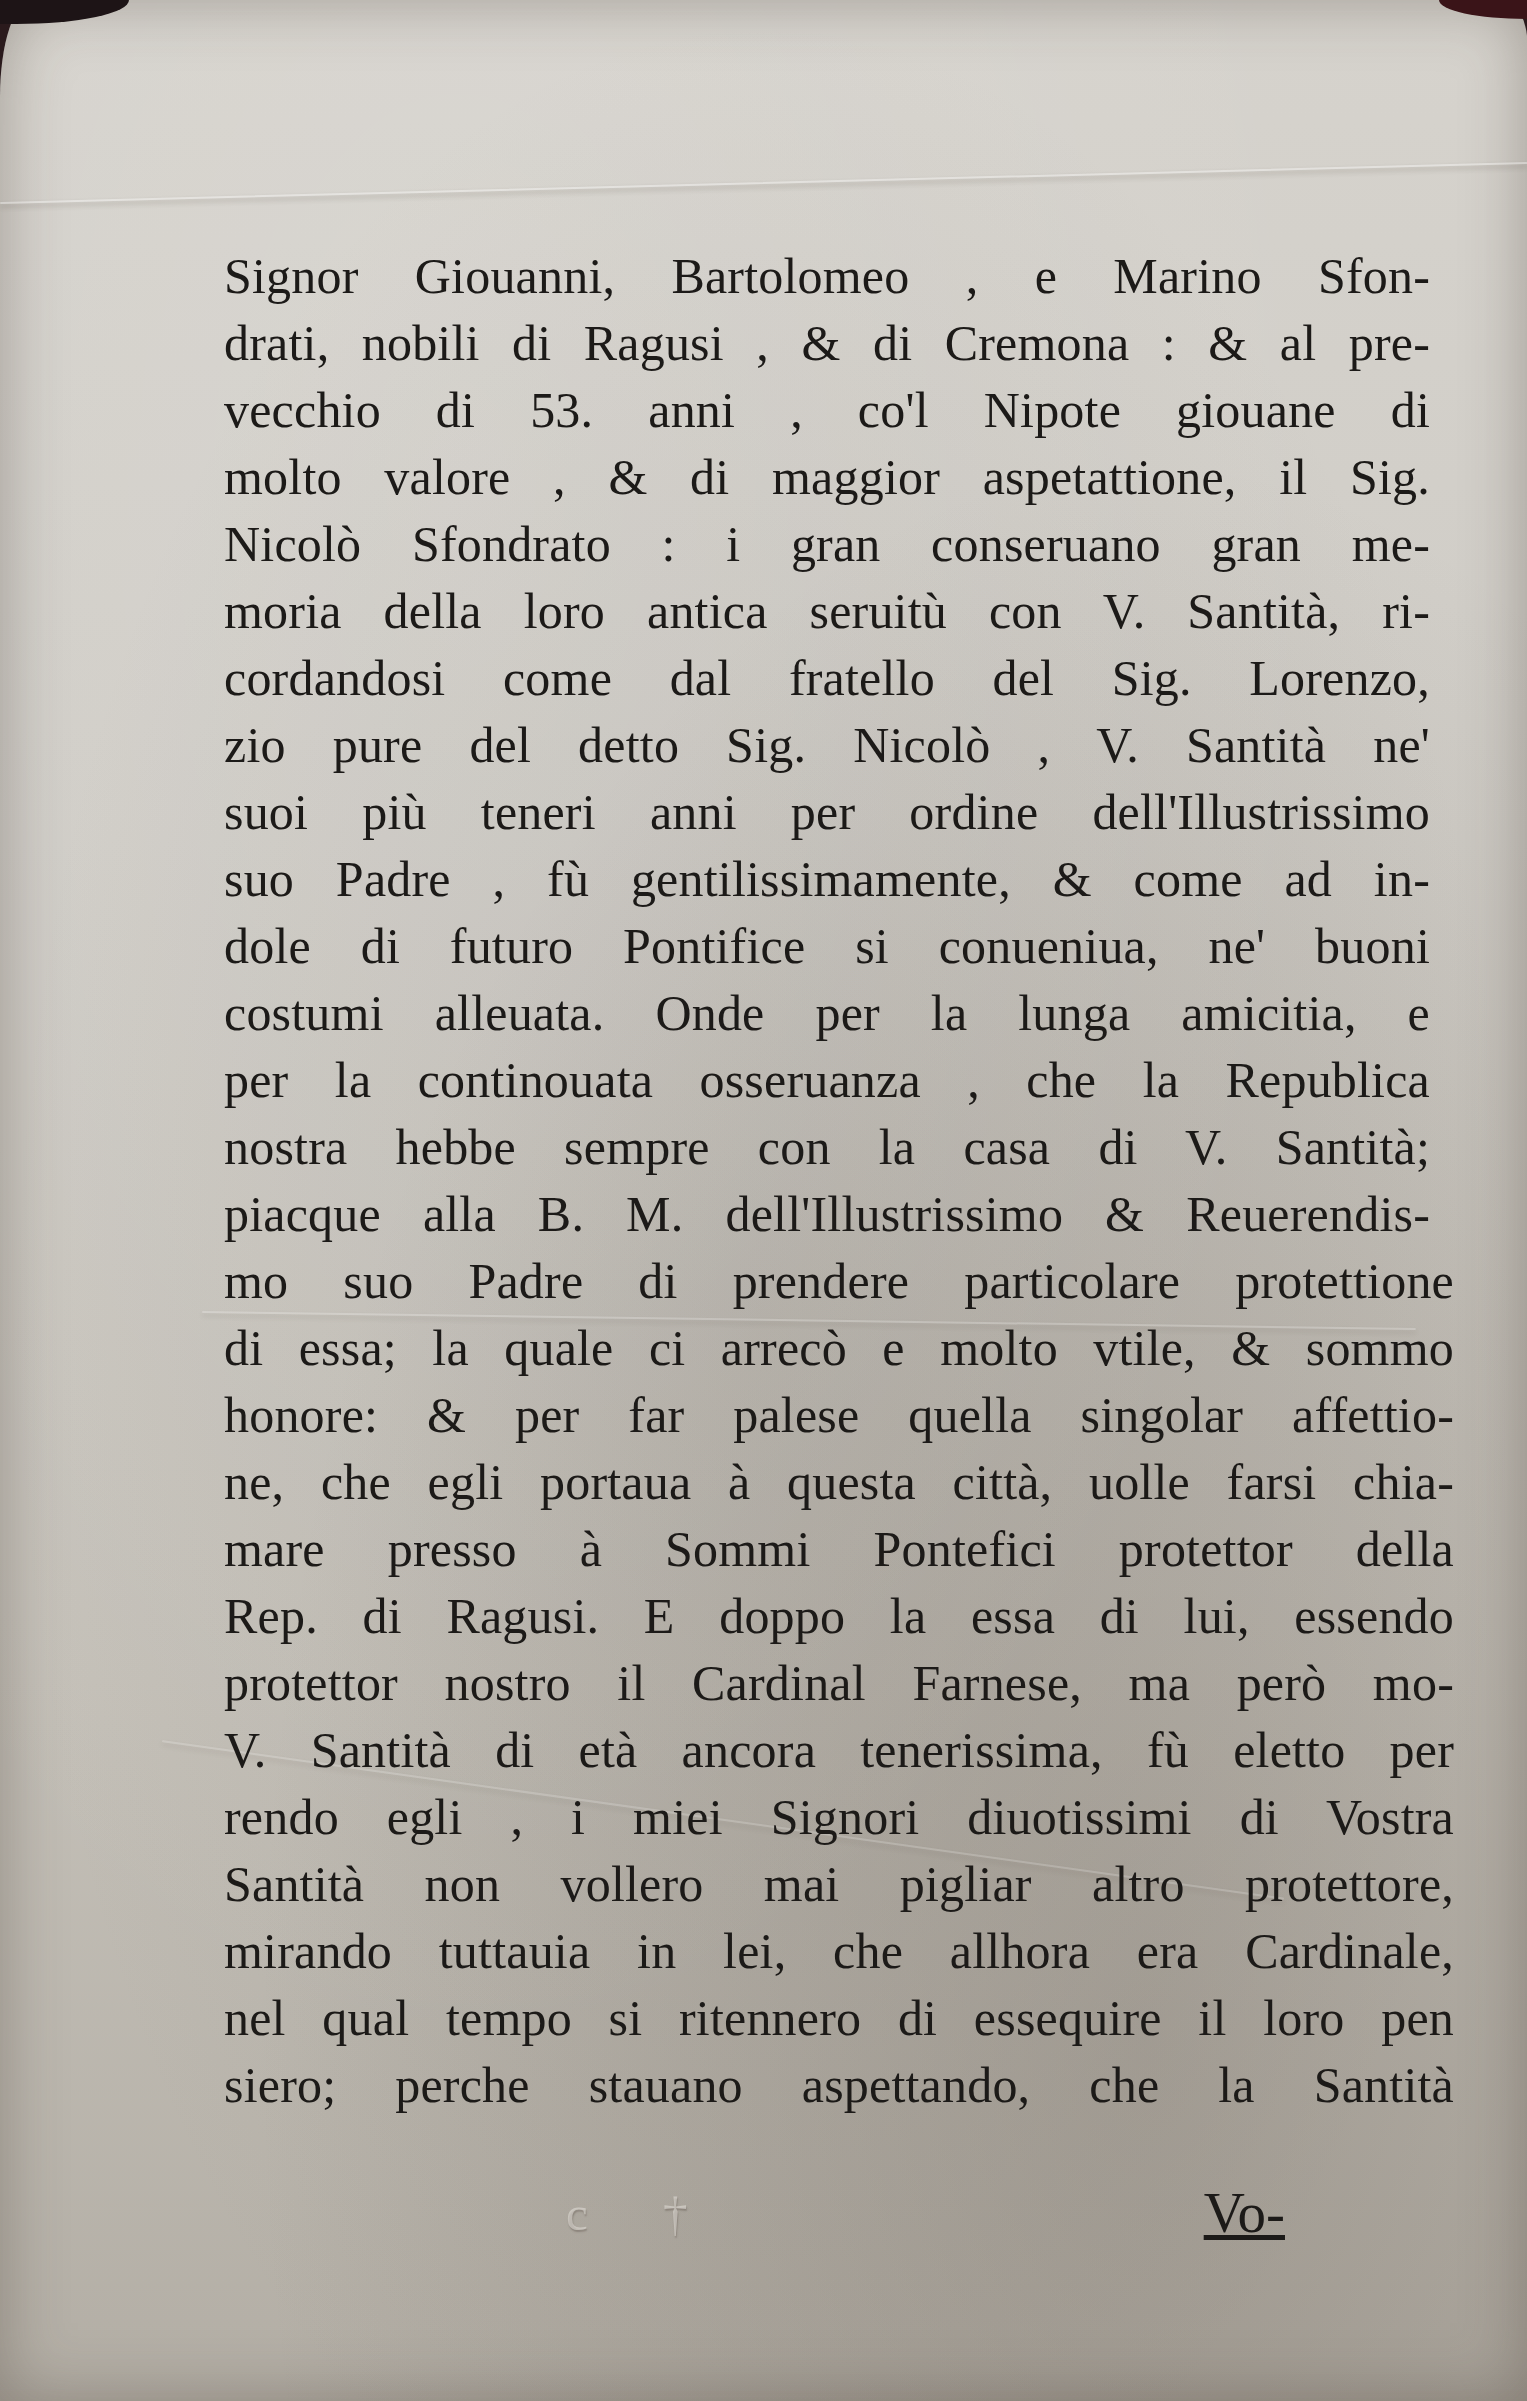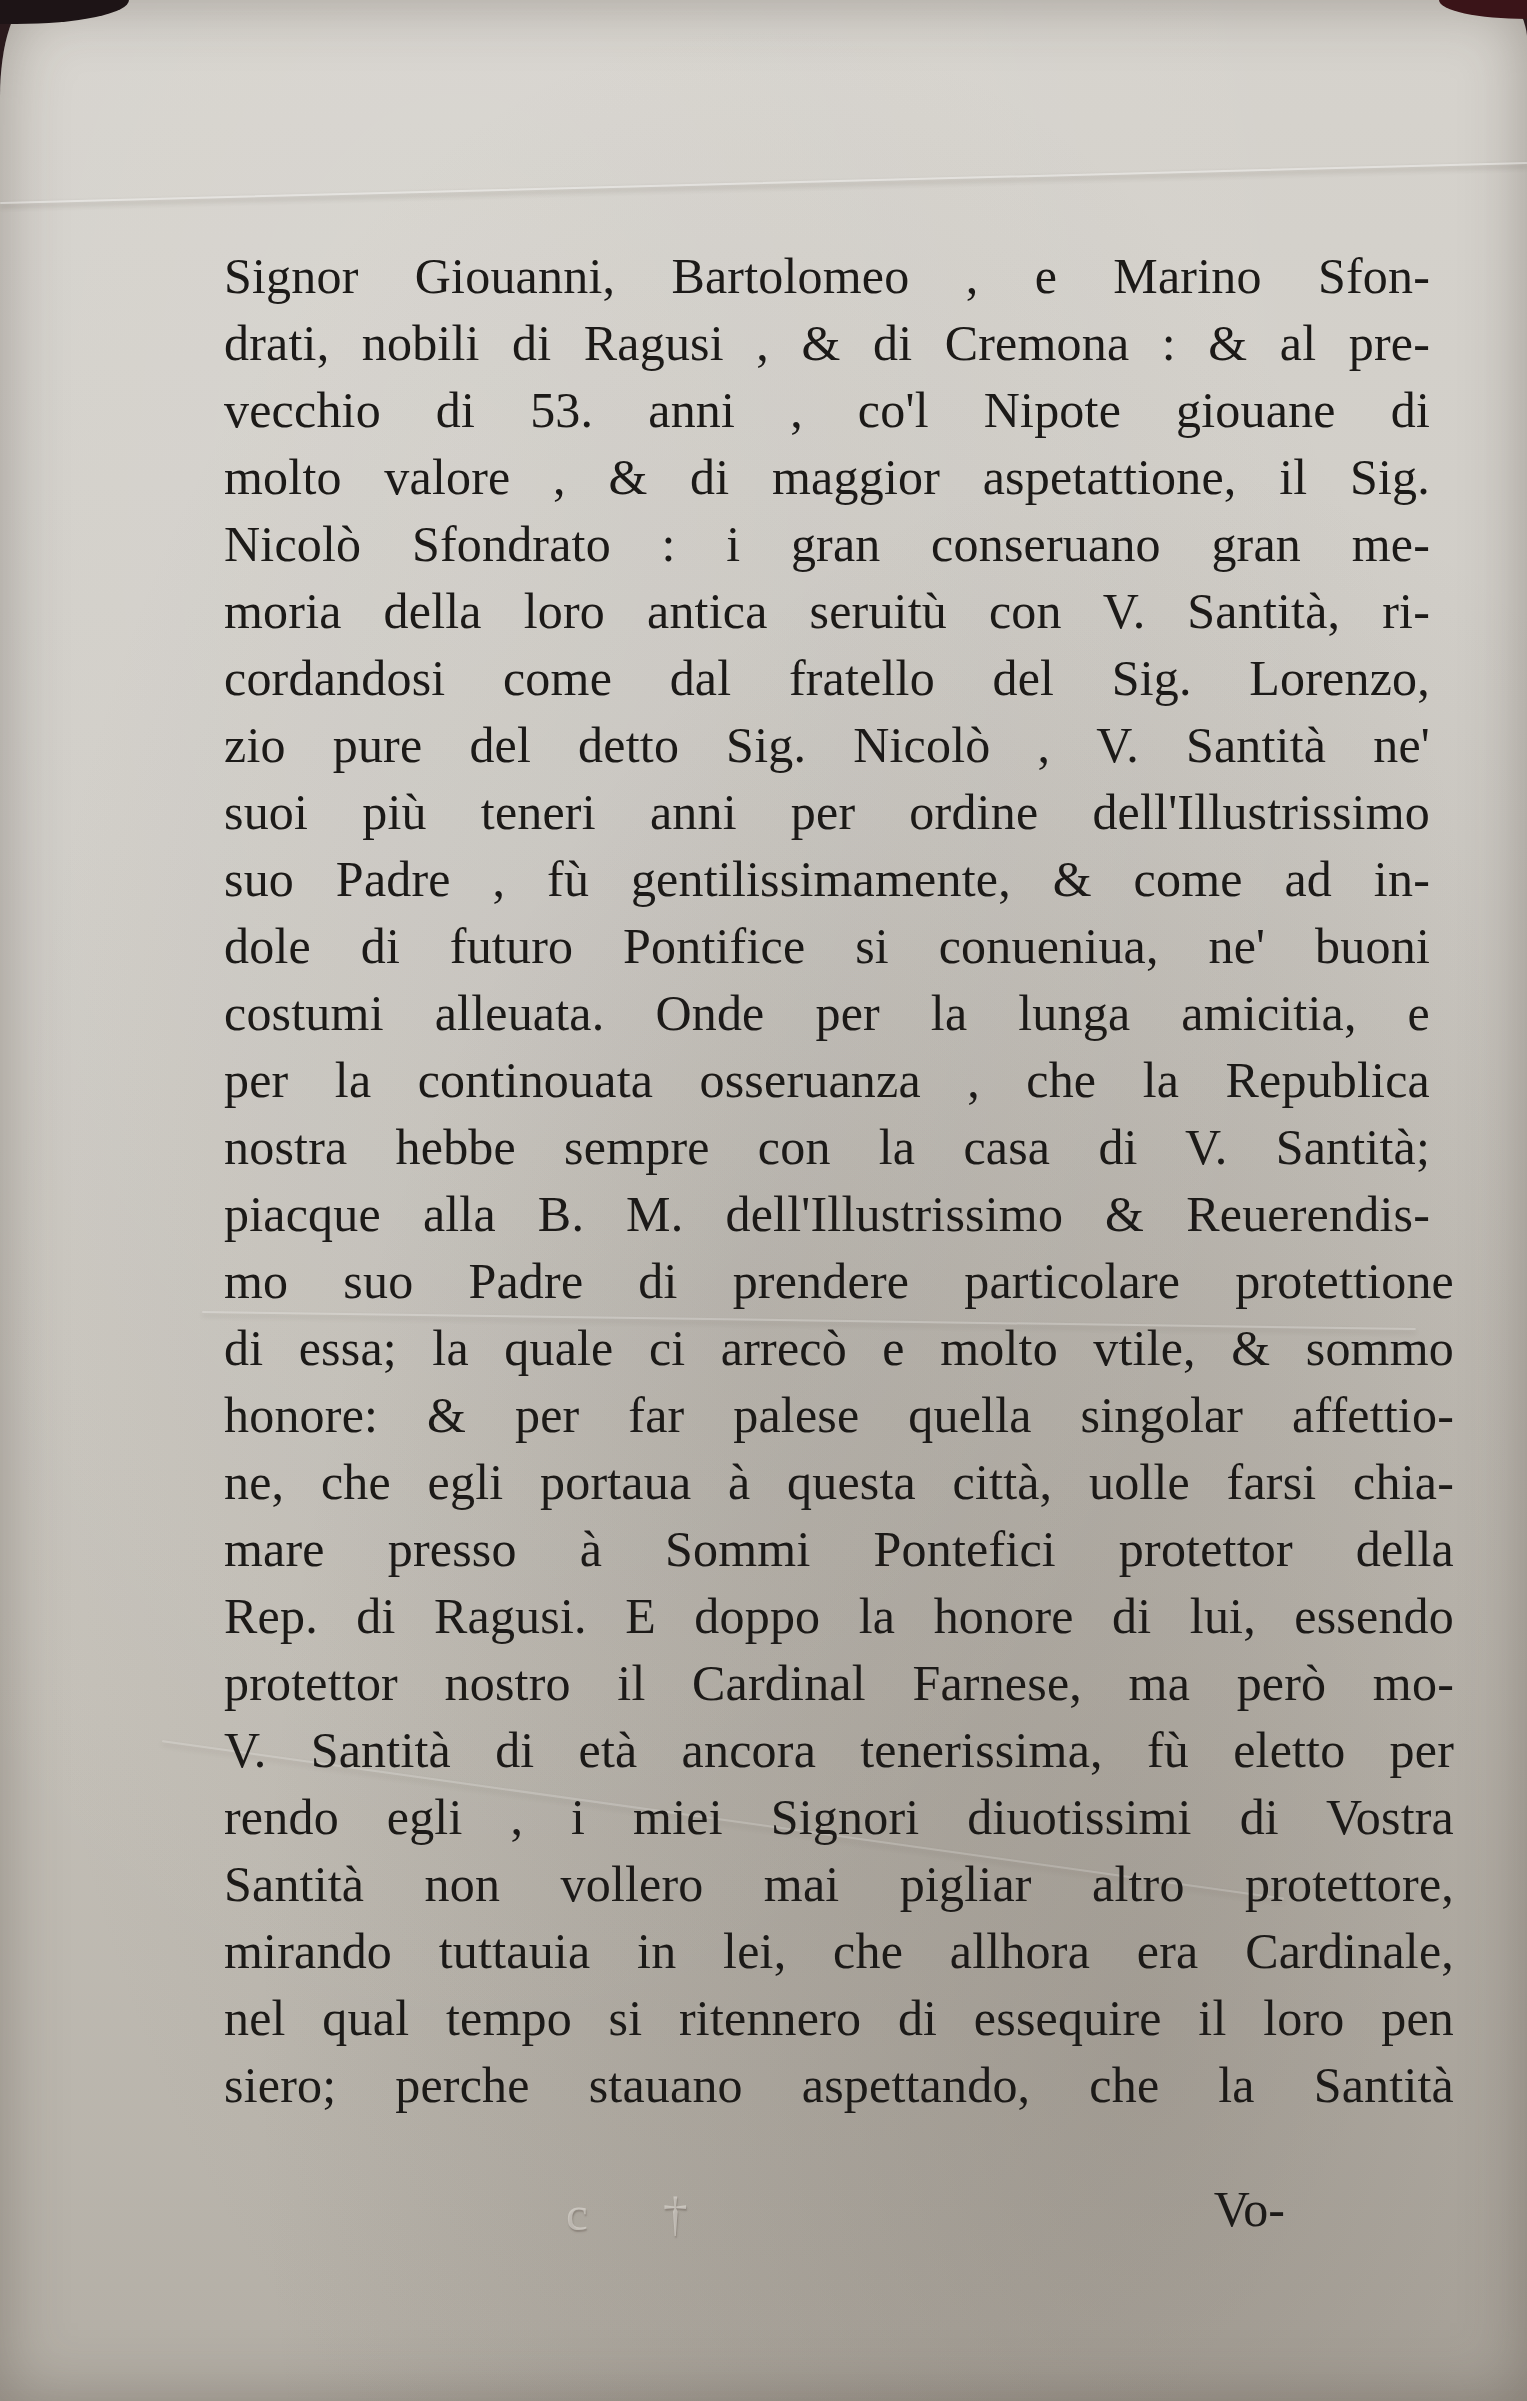--- a/index.html
+++ b/index.html
@@ -70,22 +70,23 @@
     text-align-last: justify;
     width: 1206px;
     height: 67px;
   }
   .line.wide { width: 1230px; }
   .catchword {
     position: absolute;
     right: 243px;
     top: 2180px;
     font-family: "Liberation Serif", "DejaVu Serif", serif;
-    font-size: 50px;
+    font-size: 57px;
     color: #1c1a18;
+    text-decoration: underline;
   }
   .stamp {
     position: absolute;
     top: 2185px;
     font-family: "Liberation Serif", "DejaVu Serif", serif;
     font-size: 49px;
     color: rgba(230,226,220,0.55);
     text-shadow: 0.8px 1.6px 1.6px rgba(80,70,60,0.35);
   }
 </style>
@@ -114,21 +115,21 @@
     <span class="line">dole di futuro Pontifice si conueniua, ne' buoni</span>
     <span class="line">costumi alleuata. Onde per la lunga amicitia, e</span>
     <span class="line">per la continouata osseruanza , che la Republica</span>
     <span class="line">nostra hebbe sempre con la casa di V. Santità;</span>
     <span class="line">piacque alla B. M. dell'Illustrissimo &amp; Reuerendis-</span>
     <span class="line wide">mo suo Padre di prendere particolare protettione</span>
     <span class="line wide">di essa; la quale ci arrecò e molto vtile, &amp; sommo</span>
     <span class="line wide">honore: &amp; per far palese quella singolar affettio-</span>
     <span class="line wide">ne, che egli portaua à questa città, uolle farsi chia-</span>
     <span class="line wide">mare presso à Sommi Pontefici protettor della</span>
-    <span class="line wide">Rep. di Ragusi. E doppo la honore di lui, essendo</span>
+    <span class="line wide">Rep. di Ragusi. E doppo la essa di lui, essendo</span>
     <span class="line wide">protettor nostro il Cardinal Farnese, ma però mo-</span>
     <span class="line wide">V. Santità di età ancora tenerissima, fù eletto per</span>
     <span class="line wide">rendo egli , i miei Signori diuotissimi di Vostra</span>
     <span class="line wide">Santità non vollero mai pigliar altro protettore,</span>
     <span class="line wide">mirando tuttauia in lei, che allhora era Cardinale,</span>
     <span class="line wide">nel qual tempo si ritennero di essequire il loro pen</span>
     <span class="line wide">siero; perche stauano aspettando, che la Santità</span>
   </div>
 
   <span class="stamp" style="left:566px;">c</span>

